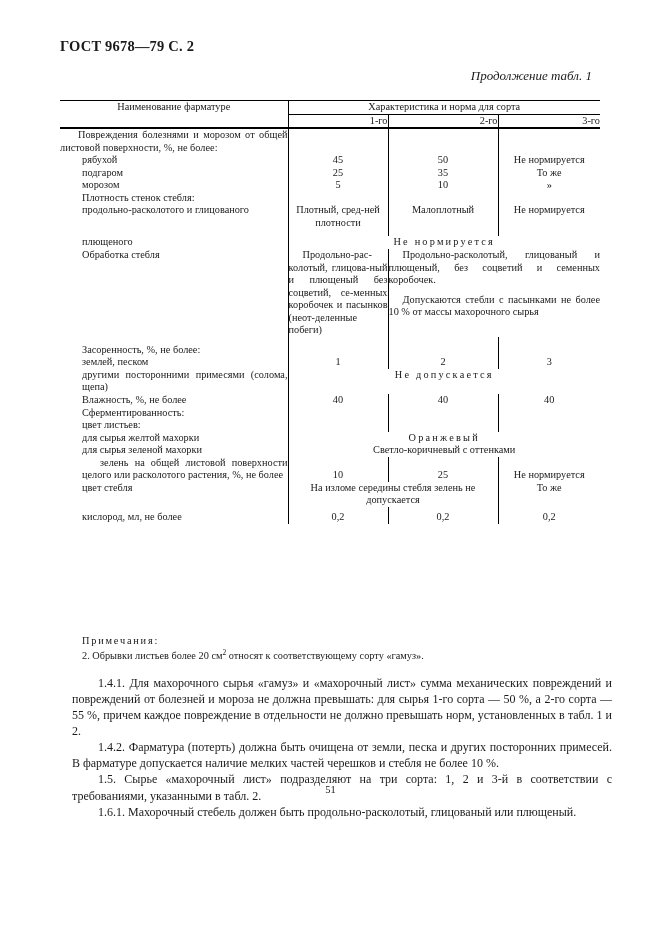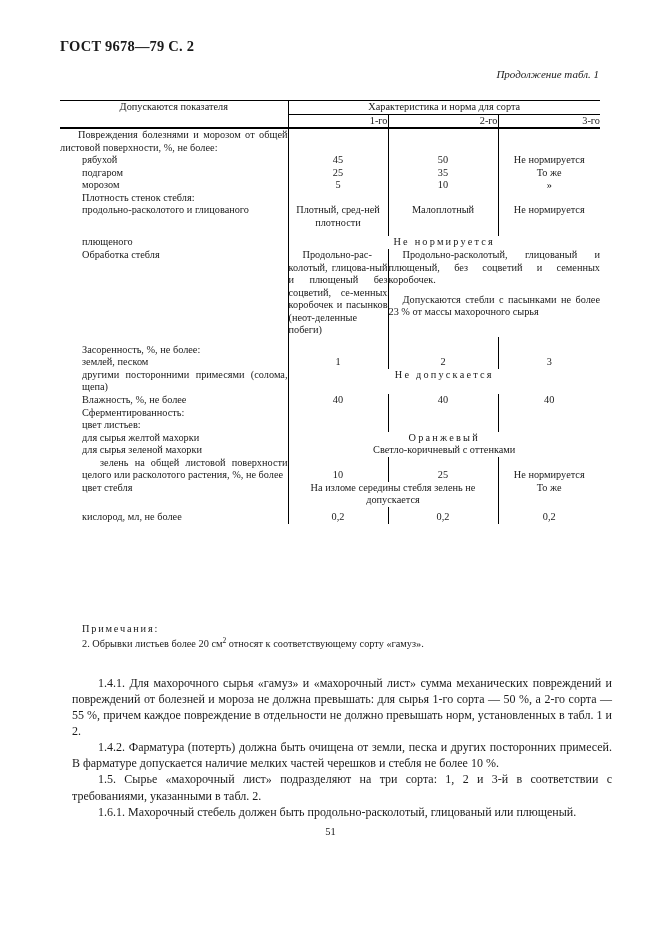--- a/index.html
+++ b/index.html
@@ -27,26 +27,26 @@
     position: absolute;
     left: 60px;
     top: 38px;
     width: 540px;
     font-weight: bold;
     font-size: 14.5px;
     letter-spacing: 0.2px;
   }
   .continuation {
     position: absolute;
-    left: 59px;
+    left: 52px;
     top: 68px;
     width: 540px;
     text-align: right;
     font-style: italic;
-    font-size: 11px;
+    font-size: 13px;
   }
 
   
   .tbl-wrap {
     position: absolute;
     left: 60px;
     top: 100px;
     width: 540px;
   }
   table.gost {
@@ -117,20 +117,21 @@
     position: absolute;
     left: 60px;
     top: 622px;
     width: 540px;
     font-size: 10.3px;
     line-height: 1.33;
   }
   .notes .ntitle {
     letter-spacing: 1.8px;
     padding-left: 22px;
+    margin-top: 12px;
   }
   .notes .nitem {
     padding-left: 22px;
     text-indent: 0;
   }
   sup { font-size: 7.5px; vertical-align: super; }
 
   .body-text {
     position: absolute;
     left: 72px;
@@ -141,21 +142,21 @@
     text-align: justify;
   }
   .body-text p {
     margin: 0 0 0 0;
     text-indent: 26px;
     text-align: justify;
   }
   .folio {
     position: absolute;
     left: 0;
-    top: 826px;
+    top: 784px;
     width: 661px;
     text-align: center;
     font-size: 10.5px;
   }
 </style>
 </head>
 <body>
 
 <div class="page">
 
@@ -170,21 +171,21 @@
           <col class="col-s2">
           <col class="col-s3">
       </colgroup>
 
       <tbody>
           <tr class="rule-top">
         <td colspan="4"></td>
       </tr>
 
       <tr>
-        <td class="hd-name" rowspan="3">Допускаются показателя</td>
+        <td class="hd-name" rowspan="3">Наименование фарматуре</td>
         <td class="hd-char vl" colspan="3">Характеристика и норма для сорта</td>
       </tr>
       <tr class="rule-thin">
         <td></td>
             <td class="vl" colspan="3"></td>
       </tr>
       <tr>
         <td class="hd-sort vl">1-го</td>
         <td class="hd-sort vl">2-го</td>
         <td class="hd-sort vl">3-го</td>
@@ -246,21 +247,21 @@
       <tr>
         <td class="name lvl1">плющеного</td>
         <td class="val vl spaced" colspan="3">Не нормируется</td>
       </tr>
 
       <tr>
         <td class="name lvl1">Обработка стебля</td>
         <td class="celltext vl">Продольно-рас-колотый, глицова-ный и плющеный без соцветий, се-менных коробочек и пасынков (неот-деленные побеги)</td>
         <td class="celltext vl" colspan="2">
           <span>Продольно-расколотый, глицованый и плющеный, без соцветий и семенных коробочек.</span>
-          <span class="para-in-cell">Допускаются стебли с пасынками не более 23 % от массы махорочного сырья</span>
+          <span class="para-in-cell">Допускаются стебли с пасынками не более 10 % от массы махорочного сырья</span>
         </td>
       </tr>
 
       <tr class="gap-sm">
         <td></td>
             <td class="vl"></td>
             <td class="vl"></td>
             <td class="vl"></td>
       </tr>
 

